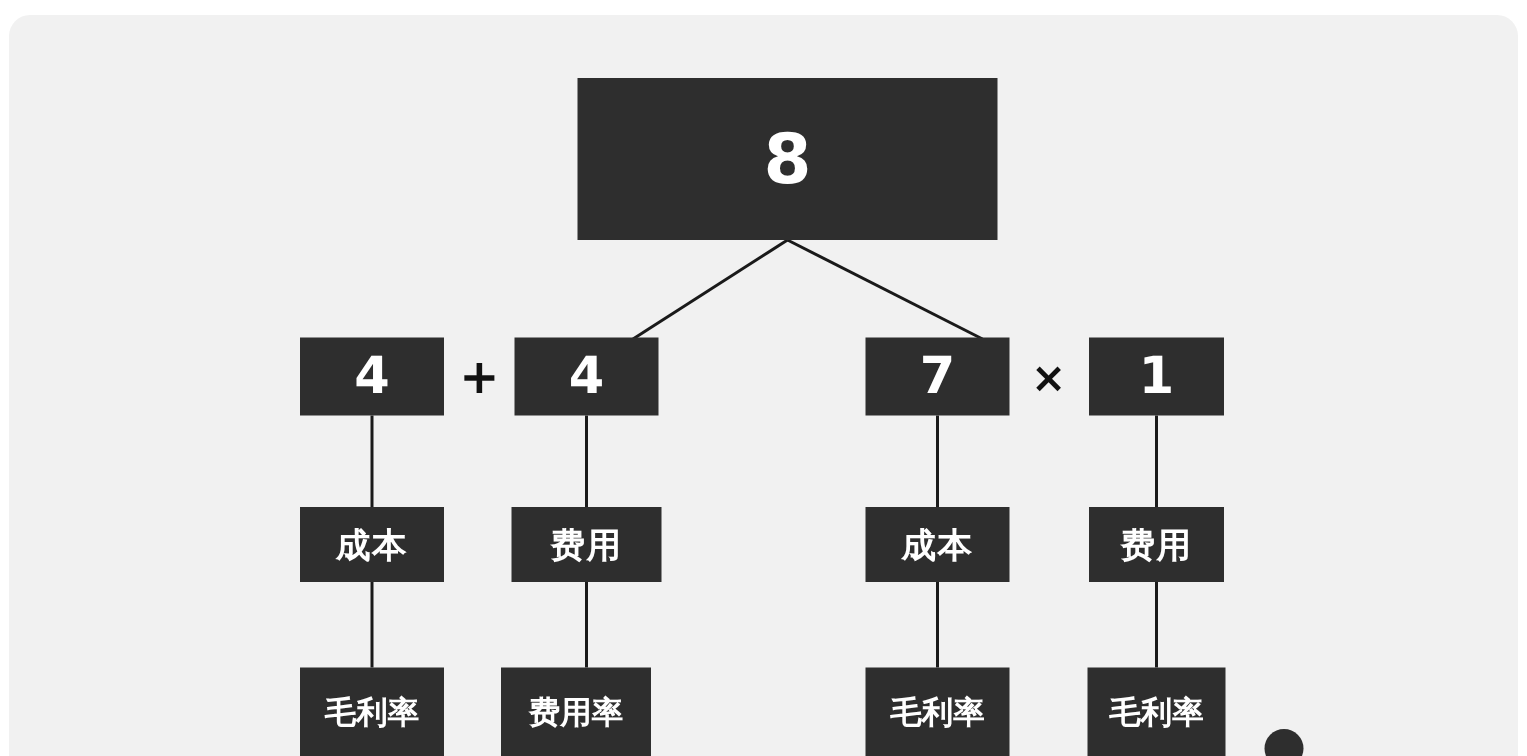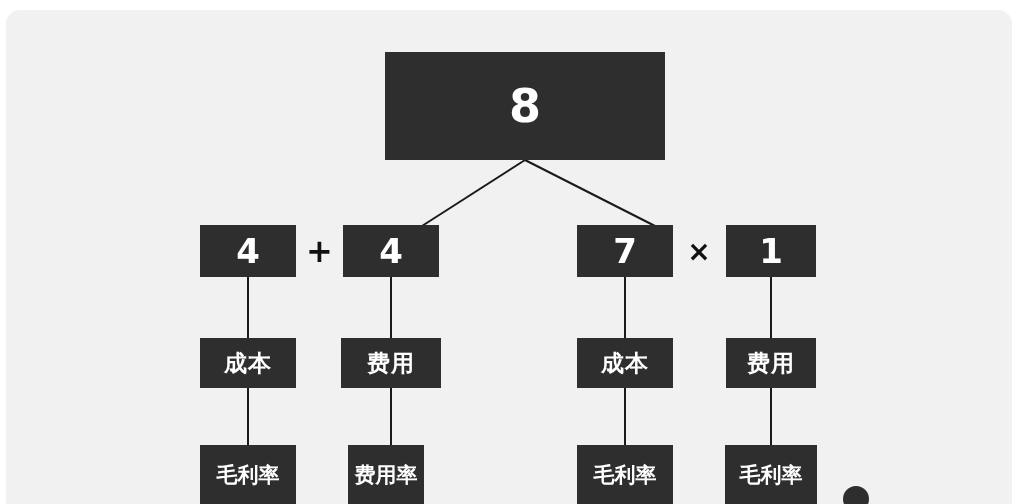--- a/index.html
+++ b/index.html
@@ -72,21 +72,21 @@
   .c2.num-node { left: 343px; width: 96px; }
   .c3.num-node { left: 577px; width: 96px; }
   .c4.num-node { left: 726px; width: 90px; }
 
   .c1.mid-node { left: 200px; width: 96px; }
   .c2.mid-node { left: 341px; width: 100px; }
   .c3.mid-node { left: 577px; width: 96px; }
   .c4.mid-node { left: 726px; width: 90px; }
 
   .c1.bot-node { left: 200px; width: 96px; }
-  .c2.bot-node { left: 348px; width: 76px; }
+  .c2.bot-node { left: 334px; width: 100px; }
   .c3.bot-node { left: 577px; width: 96px; }
   .c4.bot-node { left: 725px; width: 92px; }
 
   .operator {
     position: absolute;
     top: 225px;
     height: 52px;
     display: flex;
     align-items: center;
     justify-content: center;

